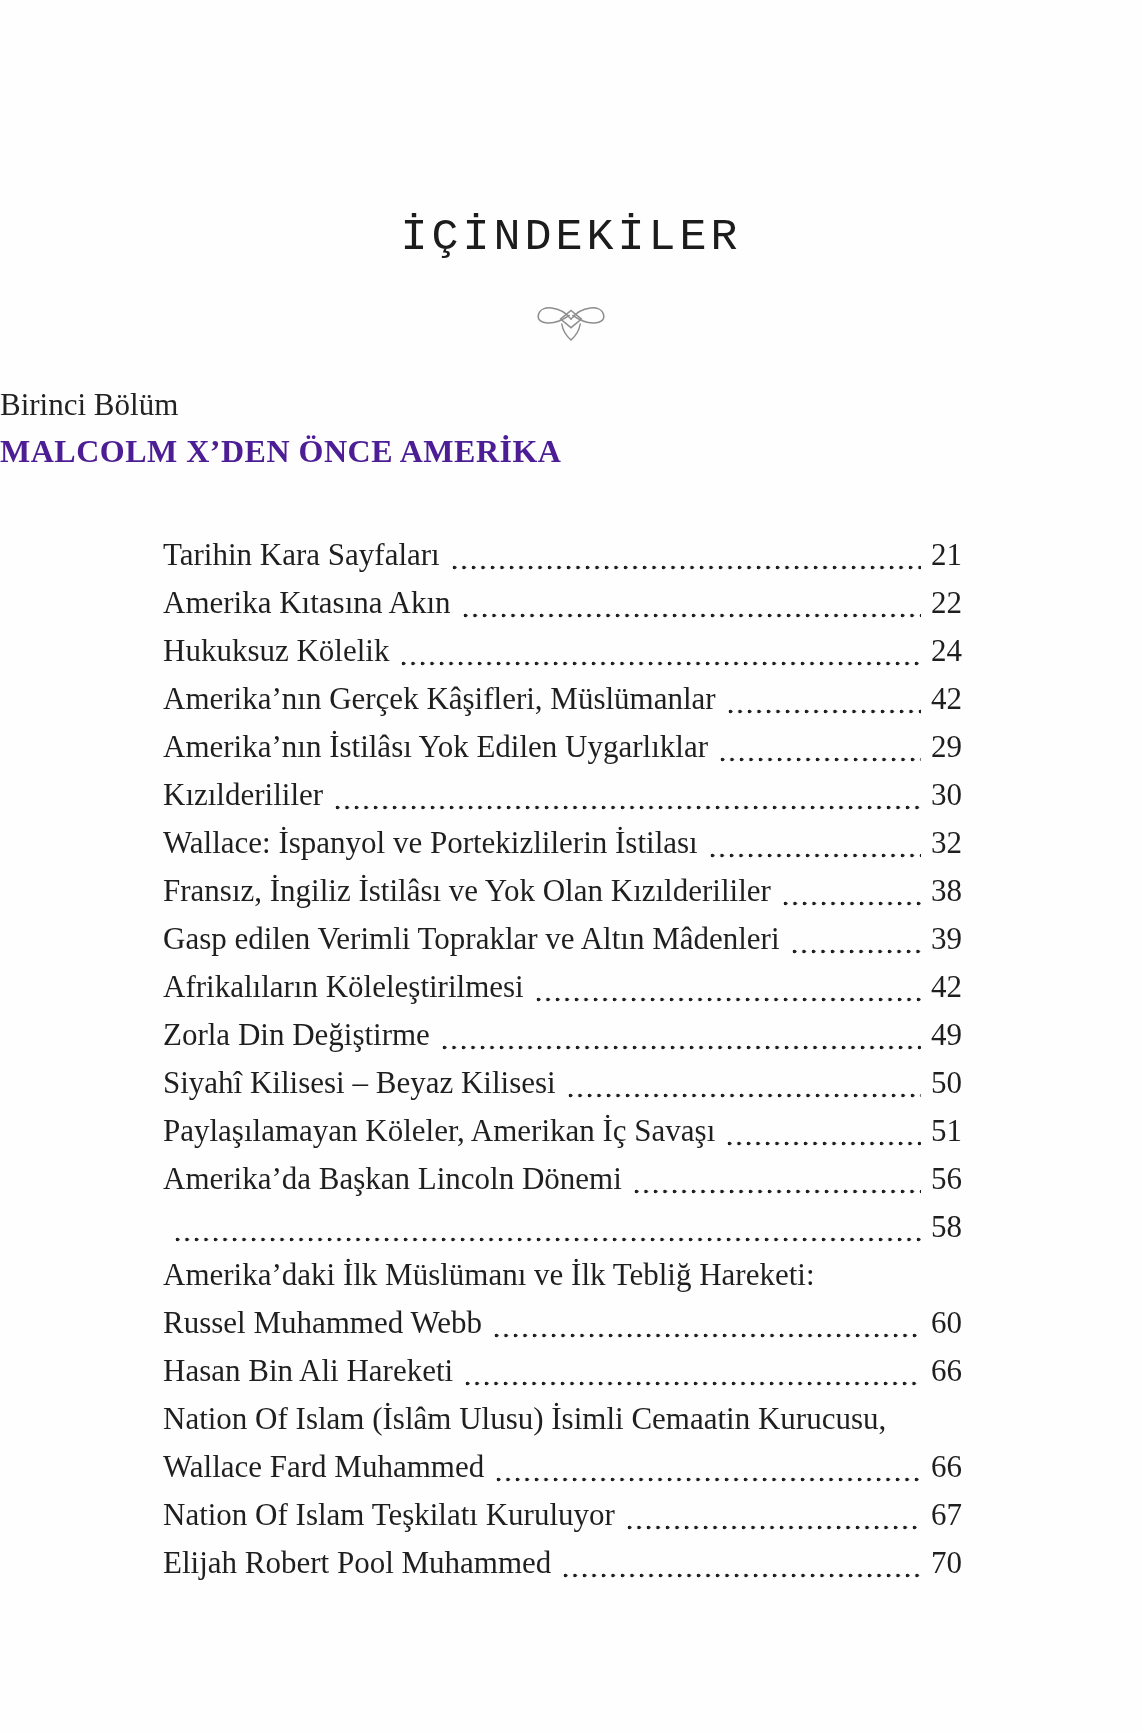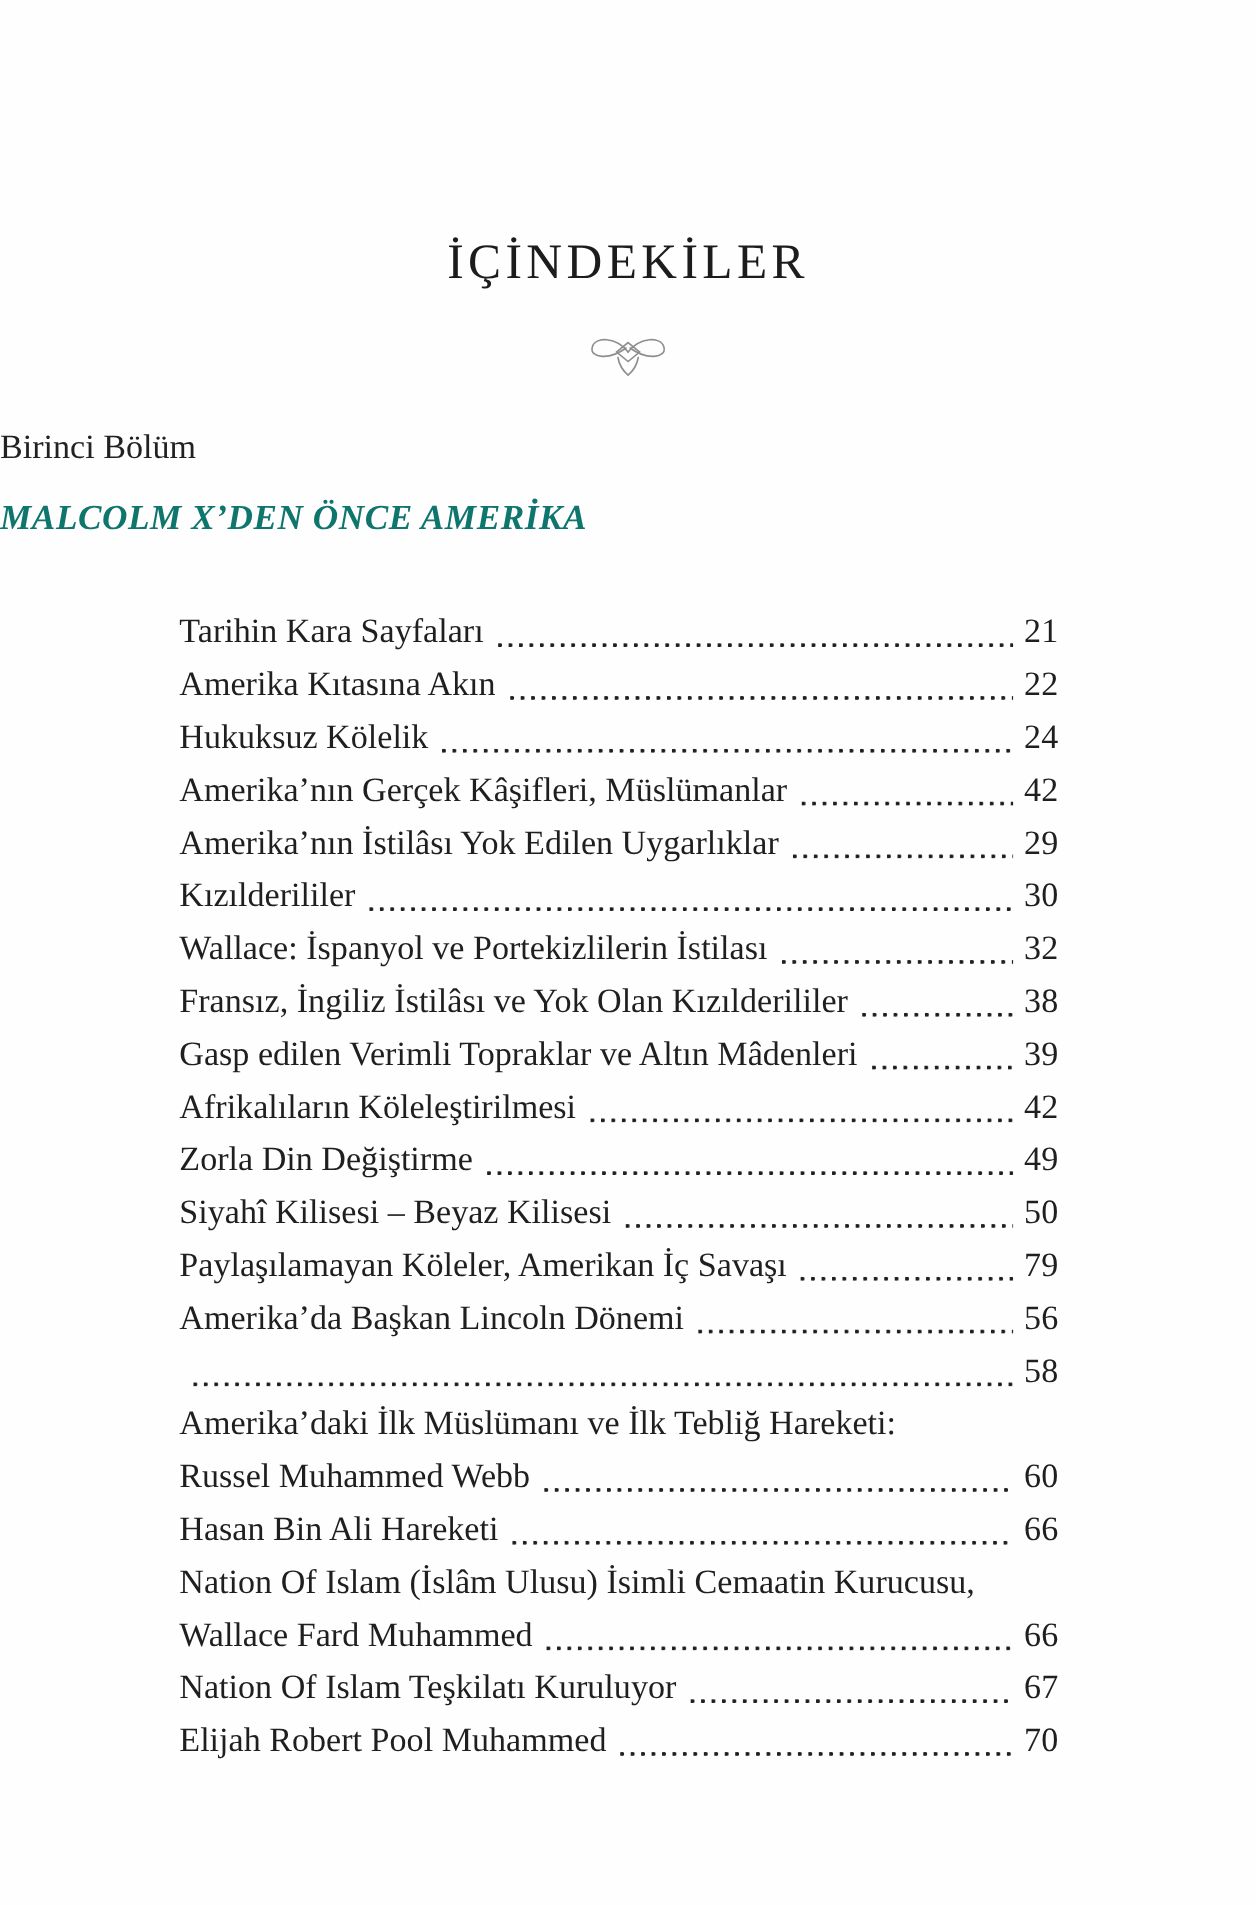--- a/index.html
+++ b/index.html
@@ -9,46 +9,45 @@
     height: 1732px;
     background: #fefefe;
     color: #1f1f1f;
     font-family: "Liberation Serif", serif;
     overflow: hidden;
   }
   .title {
     margin: 0;
     padding-top: 212px;
     text-align: center;
-    font-family: Liberation Serif, serif;
+    font-family: Liberation Mono, monospace;
     font-weight: 300;
     font-size: 45px;
     letter-spacing: 4px;
     color: #1c1c1c;
   }
   .ornament {
     margin-top: 36px;
     text-align: center;
     height: 54px;
   }
   .section-head { text-align: left; }
   .kicker {
     margin-top: 32px;
     font-size: 31px;
     line-height: 40px;
     color: #222;
   }
   .chapter {
-    margin-top: 22px;
+    margin-top: 4px;
     font-size: 32px;
     line-height: 44px;
     font-weight: 700;
     letter-spacing: 0.5px;
-    color: #0f766e;
-    font-style: italic;
+    color: #4c1d95;
   }
   .toc {
     margin: 58px 180px 0 163px;
     font-size: 31px;
   }
   .row {
     display: flex;
     align-items: baseline;
     line-height: 48px;
     white-space: nowrap;
@@ -146,21 +145,21 @@
         <span class="pagenum">49</span>
       </div>
       <div class="row">
         <span class="text">Siyahî Kilisesi – Beyaz Kilisesi</span>
         <span class="leader"></span>
         <span class="pagenum">50</span>
       </div>
       <div class="row">
         <span class="text">Paylaşılamayan Köleler, Amerikan İç Savaşı</span>
         <span class="leader"></span>
-        <span class="pagenum">79</span>
+        <span class="pagenum">51</span>
       </div>
       <div class="row">
         <span class="text">Amerika’da Başkan Lincoln Dönemi</span>
         <span class="leader"></span>
         <span class="pagenum">56</span>
       </div>
       <div class="row">
         <span class="leader"></span>
         <span class="pagenum">58</span>
       </div>

